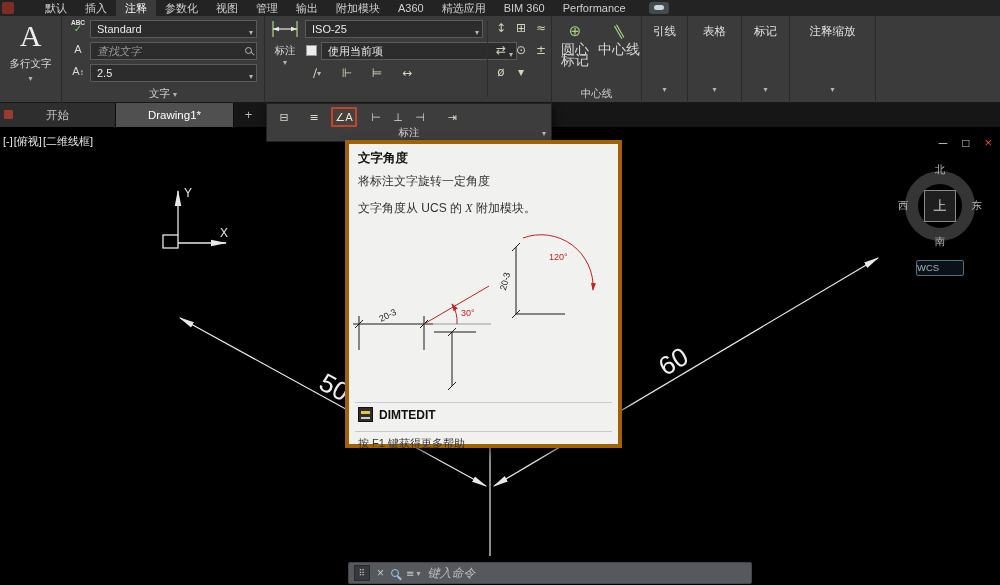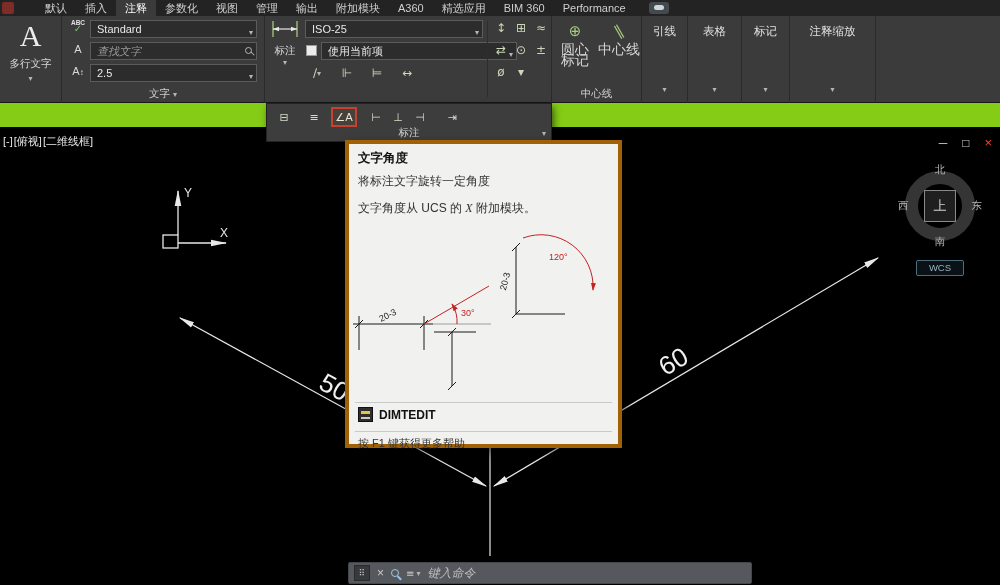--- a/index.html
+++ b/index.html
@@ -76,21 +76,21 @@
   .win-controls span { font-size:12px; color:#cfcfcf; }
   .win-controls .close { color:#ef4937; font-size:13px; }
   .viewcube { position:absolute; left:898px; top:37px; width:84px; height:84px; }
   .vc-ring { position:absolute; inset:7px; border-radius:50%; border:13px solid rgba(62,62,62,.85); }
   .vc-n,.vc-s,.vc-e,.vc-w { position:absolute; font-size:10.5px; color:#b8b8b8; }
   .vc-n { top:-1px; left:50%; transform:translateX(-50%); }
   .vc-s { bottom:-1px; left:50%; transform:translateX(-50%); }
   .vc-w { left:0; top:50%; transform:translateY(-50%); }
   .vc-e { right:0; top:50%; transform:translateY(-50%); }
   .vc-top { position:absolute; left:50%; top:50%; transform:translate(-50%,-50%); width:32px; height:32px; background:#1f1f1f; border:1px solid #8a8a8a; color:#d0d0d0; font-size:13px; display:flex; align-items:center; justify-content:center; }
-  .wcs { position:absolute; left:916px; top:133px; width:48px; height:16px; border:1px solid #4e6e7e; border-radius:2px; background:rgba(18,30,38,.6); color:#9ab2c0; font-size:9.5px; line-height:14px; text-align:center; }
+  .wcs { position:absolute; left:916px; top:133px; width:48px; height:16px; border:1px solid #4e6e7e; border-radius:2px; background:rgba(18,30,38,.6); color:#9ab2c0; font-size:9.5px; line-height:14px; text-align:left; }
 
   
   .tooltip { position:absolute; left:345px; top:140px; width:277px; height:308px; background:#f1f1ef; border:4px solid #a16207; box-shadow:4px 4px 9px rgba(0,0,0,.5); z-index:9; }
   .tt-title { position:absolute; left:9px; top:6px; font-size:12.5px; font-weight:bold; color:#111; }
   .tt-line1 { position:absolute; left:9px; top:29px; font-size:12px; color:#333; }
   .tt-line2 { position:absolute; left:9px; top:56px; font-size:12px; color:#333; }
   .tt-line2 em { font-family:"Liberation Serif","DejaVu Serif",serif; }
   .tt-svg { position:absolute; left:4px; top:76px; }
   .tt-sep { position:absolute; left:6px; right:6px; height:1px; background:#c9c9c9; }
   .tt-cmd { position:absolute; left:9px; top:263px; display:flex; align-items:center; gap:6px; }
@@ -243,20 +243,30 @@
     <div class="panel" style="left:742px;width:48px;">
       <div class="p-toplabel">标记</div>
       <div class="p-caret">▾</div>
     </div>
     <div class="panel" style="left:790px;width:86px;">
       <div class="p-toplabel">注释缩放</div>
       <div class="p-caret">▾</div>
     </div>
   </div>
 
+  <div class="filetabs">
+    <div class="ftab start">
+      <span class="ftab-icon"></span>
+      <span>开始</span>
+    </div>
+    <div class="ftab active">
+      <span>Drawing1*</span>
+    </div>
+    <div class="newtab">+</div>
+  </div>
 
   <div class="flyout">
     <div class="flyout-row">
       <span class="ftool">⊟</span>
       <span class="ftool" style="margin-left:8px;">≡</span>
       <span class="ftool hot" style="margin-left:6px;">∠A</span>
       <span class="ftool" style="margin-left:8px;">⊢</span>
       <span class="ftool">⊥</span>
       <span class="ftool">⊣</span>
       <span class="ftool" style="margin-left:10px;">⇥</span>

